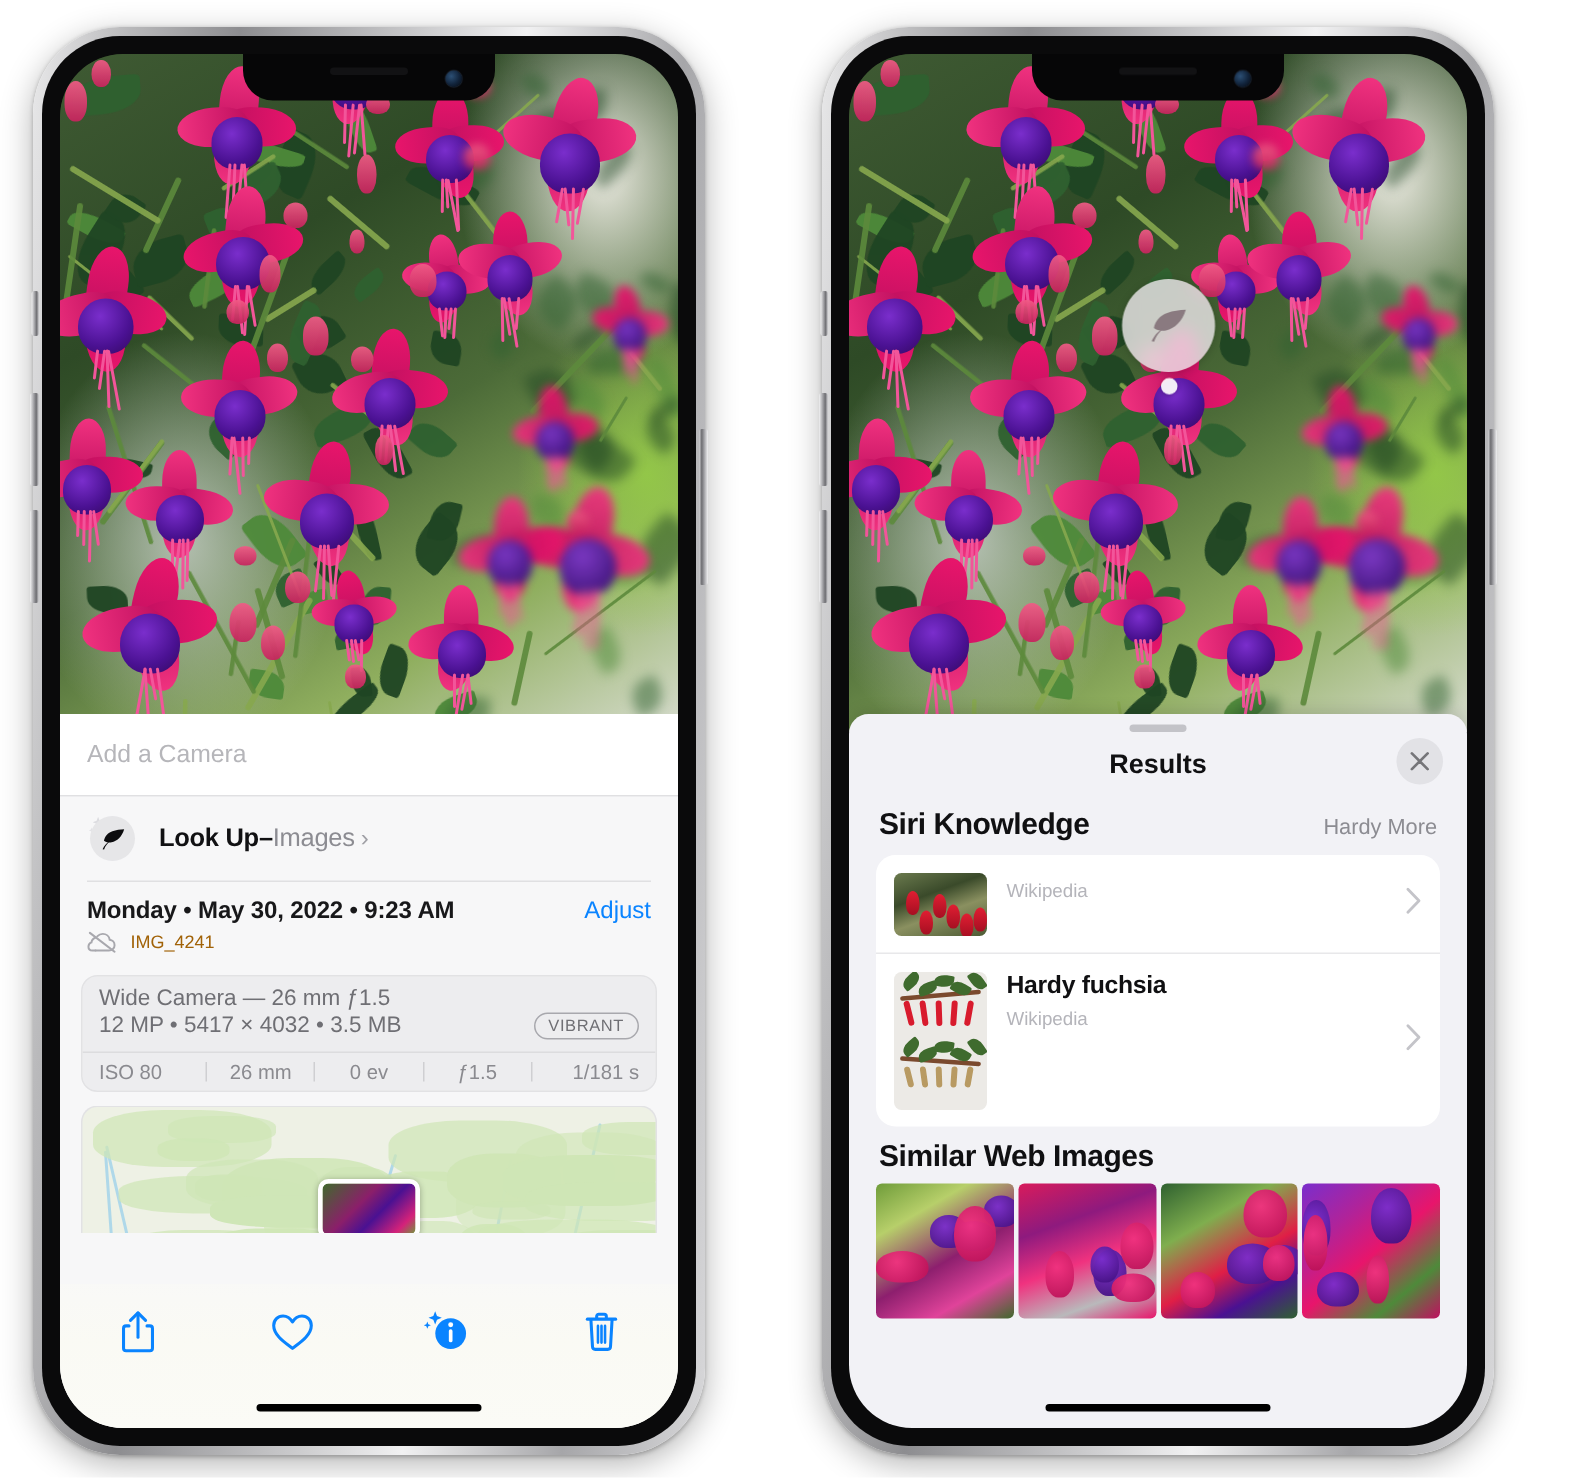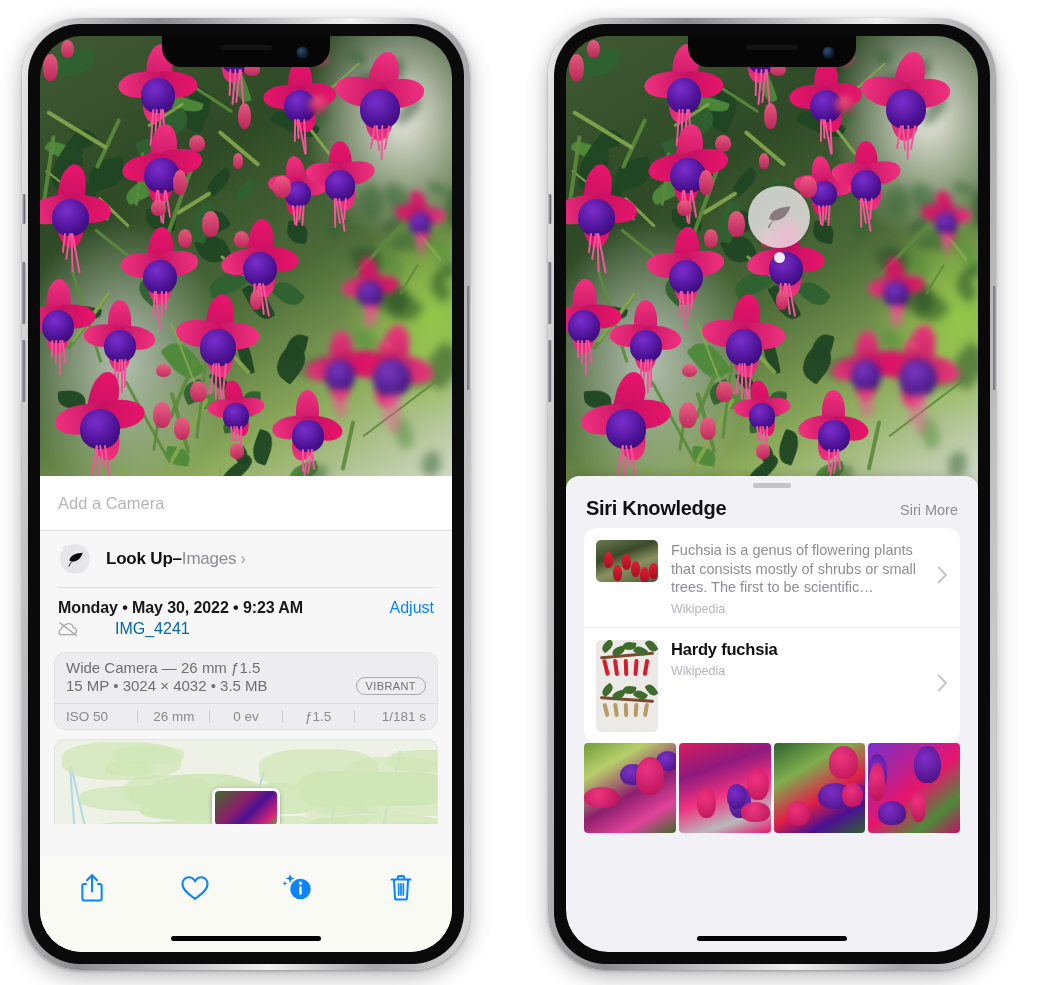--- a/index.html
+++ b/index.html
@@ -54,21 +54,21 @@
   .caption span{color:#b6b6ba;font-size:16.5px;}
   .lookup{display:flex;align-items:center;height:56px;padding:0 18px;position:relative;}
   .lookup .icwrap{position:relative;width:34px;height:34px;margin-right:14px;flex:none;}
   .lookup .circ{position:absolute;left:2px;top:2px;width:30px;height:30px;border-radius:50%;
                 background:#e6e6e8;display:flex;align-items:center;justify-content:center;}
   .sep{height:.5px;background:#e0e0e2;margin:0 18px;}
   .dateline{display:flex;align-items:baseline;justify-content:space-between;padding:11px 18px 0;}
   .dateline .dt{font-size:16px;font-weight:bold;color:#18181a;letter-spacing:-.1px;}
   .adjust{color:#0a84ff;font-size:16px;}
   .fileline{display:flex;align-items:center;padding:3px 18px 10px;gap:8px;}
-  .fileline .fn{color:#0369a1;font-size:16px;margin-left:28px;}
+  .fileline .fn{color:#a16207;font-size:12px;}
 
   .exif{margin:4px 14px 0;border-radius:11px;overflow:hidden;background:#ededef;
         border:.5px solid #e2e2e4;}
   .exif .r1{display:flex;align-items:center;justify-content:space-between;padding:7px 11px;background:#e3e3e5;}
   .exif .r1 .dev{font-size:15.5px;font-weight:bold;color:#1b1b1d;}
   .exif .r1 .right{display:flex;align-items:center;gap:8px;}
   .pill{background:#b7b7bb;color:#fff;font-size:11px;font-weight:bold;border-radius:4px;padding:2px 6px;letter-spacing:.3px;}
   .exif .r2{padding:6px 11px 8px;background:#ededef;}
   .exif .r2 .l1{font-size:15px;color:#6f6f74;}
   .exif .r2 .l2row{display:flex;align-items:center;justify-content:space-between;margin-top:1px;}
@@ -528,26 +528,26 @@
             <path d="M7.0 5.4C5.1 6.0 3.7 7.5 3.4 9.3 2.0 9.8 1.1 11.1 1.1 12.6c0 1.7 1.3 2.9 3.0 2.9h2.4" fill="none" stroke="#a8a8ae" stroke-width="1.5" stroke-linecap="round"></path>
             <path d="M2.2 2.0L21.0 16.4" stroke="#a8a8ae" stroke-width="1.6" stroke-linecap="round"></path>
           </svg>
           <div class="fn">IMG_4241</div>
         </div>
 
         <div class="exif">
           <div class="r2">
             <div class="l1">Wide Camera — 26 mm ƒ1.5</div>
             <div class="l2row">
-              <div class="l2">15 MP • 3024 × 4032 • 3.5 MB</div>
+              <div class="l2">12 MP • 5417 × 4032 • 3.5 MB</div>
               <div class="vibrant">VIBRANT</div>
             </div>
           </div>
           <div class="r3">
-            <div class="c">ISO 50</div>
+            <div class="c">ISO 80</div>
             <div class="dv"></div>
             <div class="c">26 mm</div>
             <div class="dv"></div>
             <div class="c">0 ev</div>
             <div class="dv"></div>
             <div class="c">ƒ1.5</div>
             <div class="dv"></div>
             <div class="c">1/181 s</div>
           </div>
         </div>
@@ -990,38 +990,45 @@
           <div class="fl" style="left: 204.254px; top: 26.9754px; width: 15.8548px; height: 13.4818px; background: linear-gradient(rgb(240, 92, 134), rgb(199, 36, 94)); opacity: 0.93;"></div>
           <div class="fl" style="left: 233.405px; top: 140.493px; width: 17.2975px; height: 21.9326px; background: linear-gradient(rgb(240, 92, 134), rgb(199, 36, 94)); opacity: 0.93;"></div>
           <div class="fl" style="left: 192.9px; top: 117.321px; width: 10.3399px; height: 15.4921px; background: linear-gradient(rgb(240, 92, 134), rgb(199, 36, 94)); opacity: 0.93;"></div>
           <div class="fl" style="left: 2.51128px; top: 18.4146px; width: 15.3395px; height: 26.9857px; background: linear-gradient(rgb(240, 92, 134), rgb(199, 36, 94)); opacity: 0.93;"></div>
           <div class="fl" style="left: 21.4002px; top: 3.71075px; width: 12.5665px; height: 18.5683px; background: linear-gradient(rgb(240, 92, 134), rgb(199, 36, 94)); opacity: 0.93;"></div>
           <div class="fl" style="left: 198.04px; top: 66.5905px; width: 13.1649px; height: 26.7557px; background: linear-gradient(rgb(240, 92, 134), rgb(199, 36, 94)); opacity: 0.93;"></div>
         </div>
 
       <div class="rsheet" style="height:476px;">
         <div class="grabber"></div>
+        <div class="rhead">
+          <div class="t">Results</div>
+          <div class="closebtn">
+            <svg width="15" height="15" viewBox="0 0 16 16">
+              <path d="M2.4 2.4L13.6 13.6M13.6 2.4L2.4 13.6" stroke="#757579" stroke-width="1.9" stroke-linecap="round"></path>
+            </svg>
+          </div>
+        </div>
 
         <div class="sect">
           <div class="h">Siri Knowledge</div>
-          <div class="m">Siri More</div>
+          <div class="m">Hardy More</div>
         </div>
 
         <div class="card">
           <div class="krow">
             <div class="kthumb" id="kth0" style="width: 62px; height: 42px; background: linear-gradient(160deg, rgb(107, 122, 78) 0%, rgb(58, 74, 42) 35%, rgb(138, 144, 96) 60%, rgb(76, 90, 52) 100%);">
                 <div style="position: absolute; left: 8px; top: 12px; width: 9px; height: 16px; border-radius: 50% 50% 44% 44%; background: linear-gradient(rgb(224, 30, 50), rgb(166, 15, 34));"></div>
                 <div style="position: absolute; left: 17px; top: 24.906px; width: 9px; height: 16px; border-radius: 50% 50% 44% 44%; background: linear-gradient(rgb(224, 30, 50), rgb(166, 15, 34));"></div>
                 <div style="position: absolute; left: 26px; top: 13.6955px; width: 9px; height: 16px; border-radius: 50% 50% 44% 44%; background: linear-gradient(rgb(224, 30, 50), rgb(166, 15, 34));"></div>
                 <div style="position: absolute; left: 35px; top: 20.7078px; width: 9px; height: 16px; border-radius: 50% 50% 44% 44%; background: linear-gradient(rgb(224, 30, 50), rgb(166, 15, 34));"></div>
                 <div style="position: absolute; left: 44px; top: 27.3319px; width: 9px; height: 16px; border-radius: 50% 50% 44% 44%; background: linear-gradient(rgb(224, 30, 50), rgb(166, 15, 34));"></div>
                 <div style="position: absolute; left: 53px; top: 22.7971px; width: 9px; height: 16px; border-radius: 50% 50% 44% 44%; background: linear-gradient(rgb(224, 30, 50), rgb(166, 15, 34));"></div>
               </div>
             <div class="kbody">
-              <div class="kdesc">Fuchsia is a genus of flowering plants that consists mostly of shrubs or small trees. The first to be scientific…</div>
               <div class="ksrc">Wikipedia</div>
             </div>
             <div class="chev">
               <svg width="11" height="18" viewBox="0 0 11 18">
                   <path d="M1.6 1.4L9.0 9.0 1.6 16.6" fill="none" stroke="#c4c4c9" stroke-width="1.9" stroke-linecap="round" stroke-linejoin="round"></path>
                 </svg>
             </div>
           </div>
           <div class="krow">
             <div class="kthumb" id="kth1" style="width: 62px; height: 92px; background: rgb(236, 234, 230);">
@@ -1053,20 +1060,23 @@
               <div class="ksrc">Wikipedia</div>
             </div>
             <div class="chev">
               <svg width="11" height="18" viewBox="0 0 11 18">
                   <path d="M1.6 1.4L9.0 9.0 1.6 16.6" fill="none" stroke="#c4c4c9" stroke-width="1.9" stroke-linecap="round" stroke-linejoin="round"></path>
                 </svg>
             </div>
           </div>
         </div>
 
+        <div class="sect" style="padding-bottom:6px;">
+          <div class="h">Similar Web Images</div>
+        </div>
         <div class="simrow" id="simrow">
             <div class="simimg" style="background: linear-gradient(150deg, rgb(111, 156, 58) 0%, rgb(183, 207, 106) 25%, rgb(141, 31, 110) 55%, rgb(224, 67, 154) 78%, rgb(63, 106, 44) 100%);">
               <div style="position: absolute; left: 0%; top: 49.6894%; width: 35.4339px; height: 20.8019px; border-radius: 50% 50% 44% 44%; background: radial-gradient(circle at 40% 35%, rgb(240, 50, 127), rgb(184, 15, 85)); opacity: 0.95;"></div>
               <div style="position: absolute; left: 39.4634%; top: 23.6886%; width: 24.4252px; height: 21.6004px; border-radius: 50% 50% 44% 44%; background: radial-gradient(circle at 40% 35%, rgb(122, 46, 204), rgb(61, 13, 120)); opacity: 0.95;"></div>
               <div style="position: absolute; left: 78.2565%; top: 9.3458%; width: 23.536px; height: 20.1263px; border-radius: 50% 50% 44% 44%; background: radial-gradient(circle at 40% 35%, rgb(122, 46, 204), rgb(61, 13, 120)); opacity: 0.95;"></div>
               <div style="position: absolute; left: 55.3841%; top: 27.5615%; width: 28.2964px; height: 19.9399px; border-radius: 50% 50% 44% 44%; background: radial-gradient(circle at 40% 35%, rgb(122, 46, 204), rgb(61, 13, 120)); opacity: 0.95;"></div>
               <div style="position: absolute; left: 57.124%; top: 16.1331%; width: 27.5993px; height: 37.8813px; border-radius: 50% 50% 44% 44%; background: radial-gradient(circle at 40% 35%, rgb(240, 50, 127), rgb(184, 15, 85)); opacity: 0.95;"></div>
             </div>
             <div class="simimg" style="background: linear-gradient(160deg, rgb(216, 27, 92) 0%, rgb(142, 26, 126) 30%, rgb(240, 50, 127) 55%, rgb(185, 185, 187) 80%, rgb(232, 21, 107) 100%);">
               <div style="position: absolute; left: 54.5871%; top: 48.4611%; width: 22.6622px; height: 31.5961px; border-radius: 50% 50% 44% 44%; background: radial-gradient(circle at 40% 35%, rgb(122, 46, 204), rgb(61, 13, 120)); opacity: 0.95;"></div>

